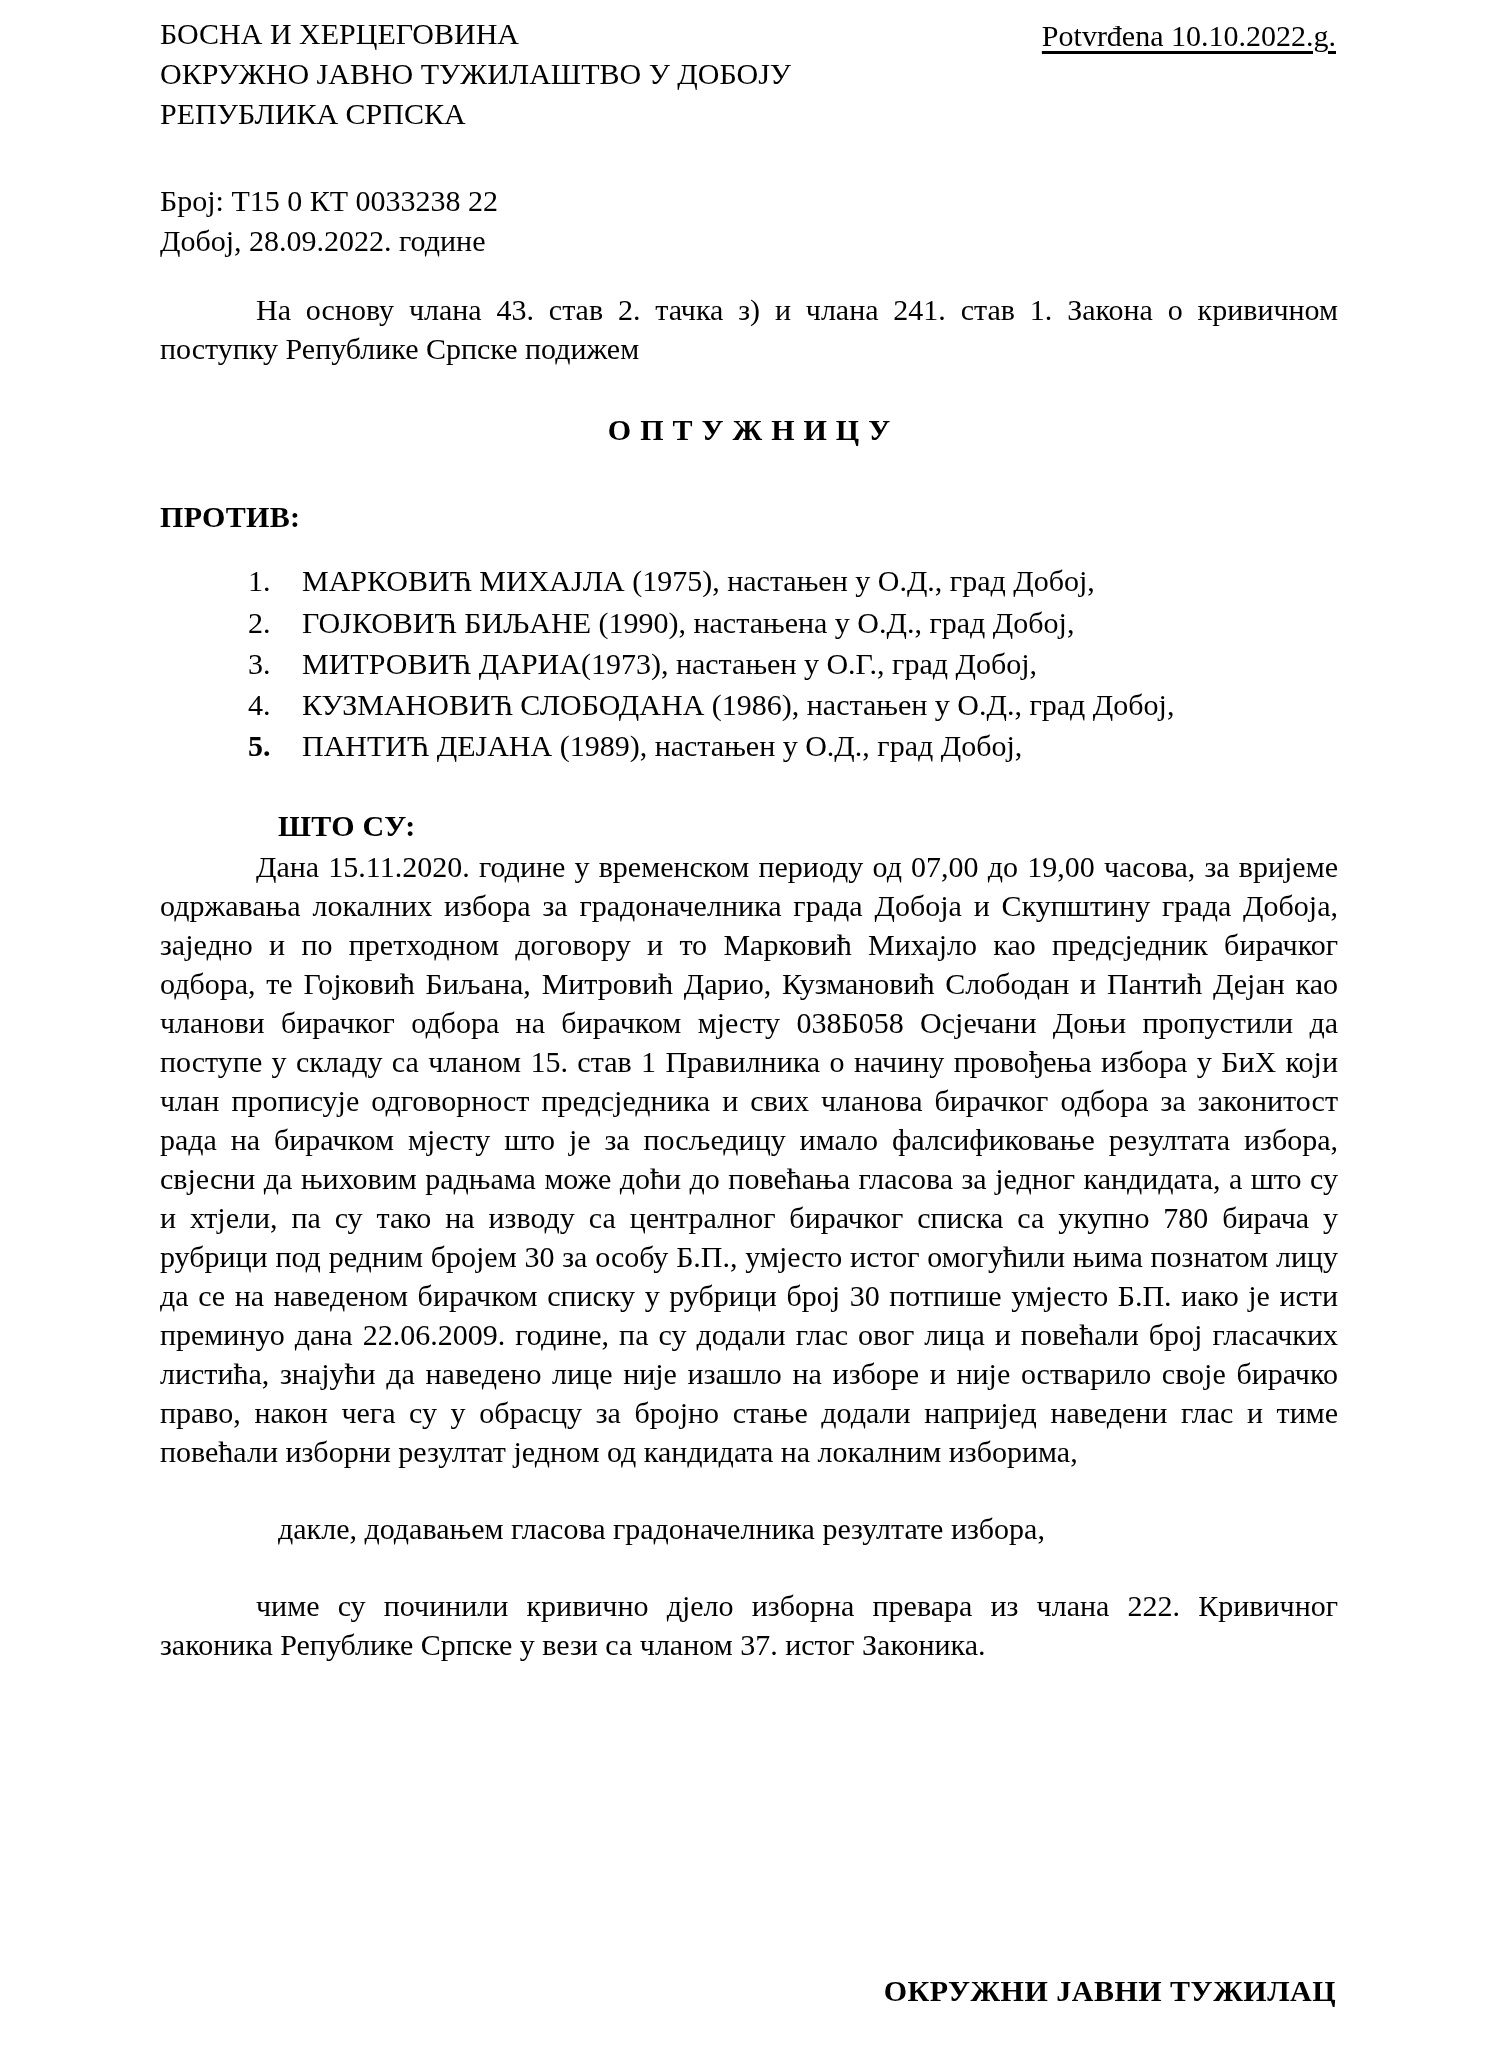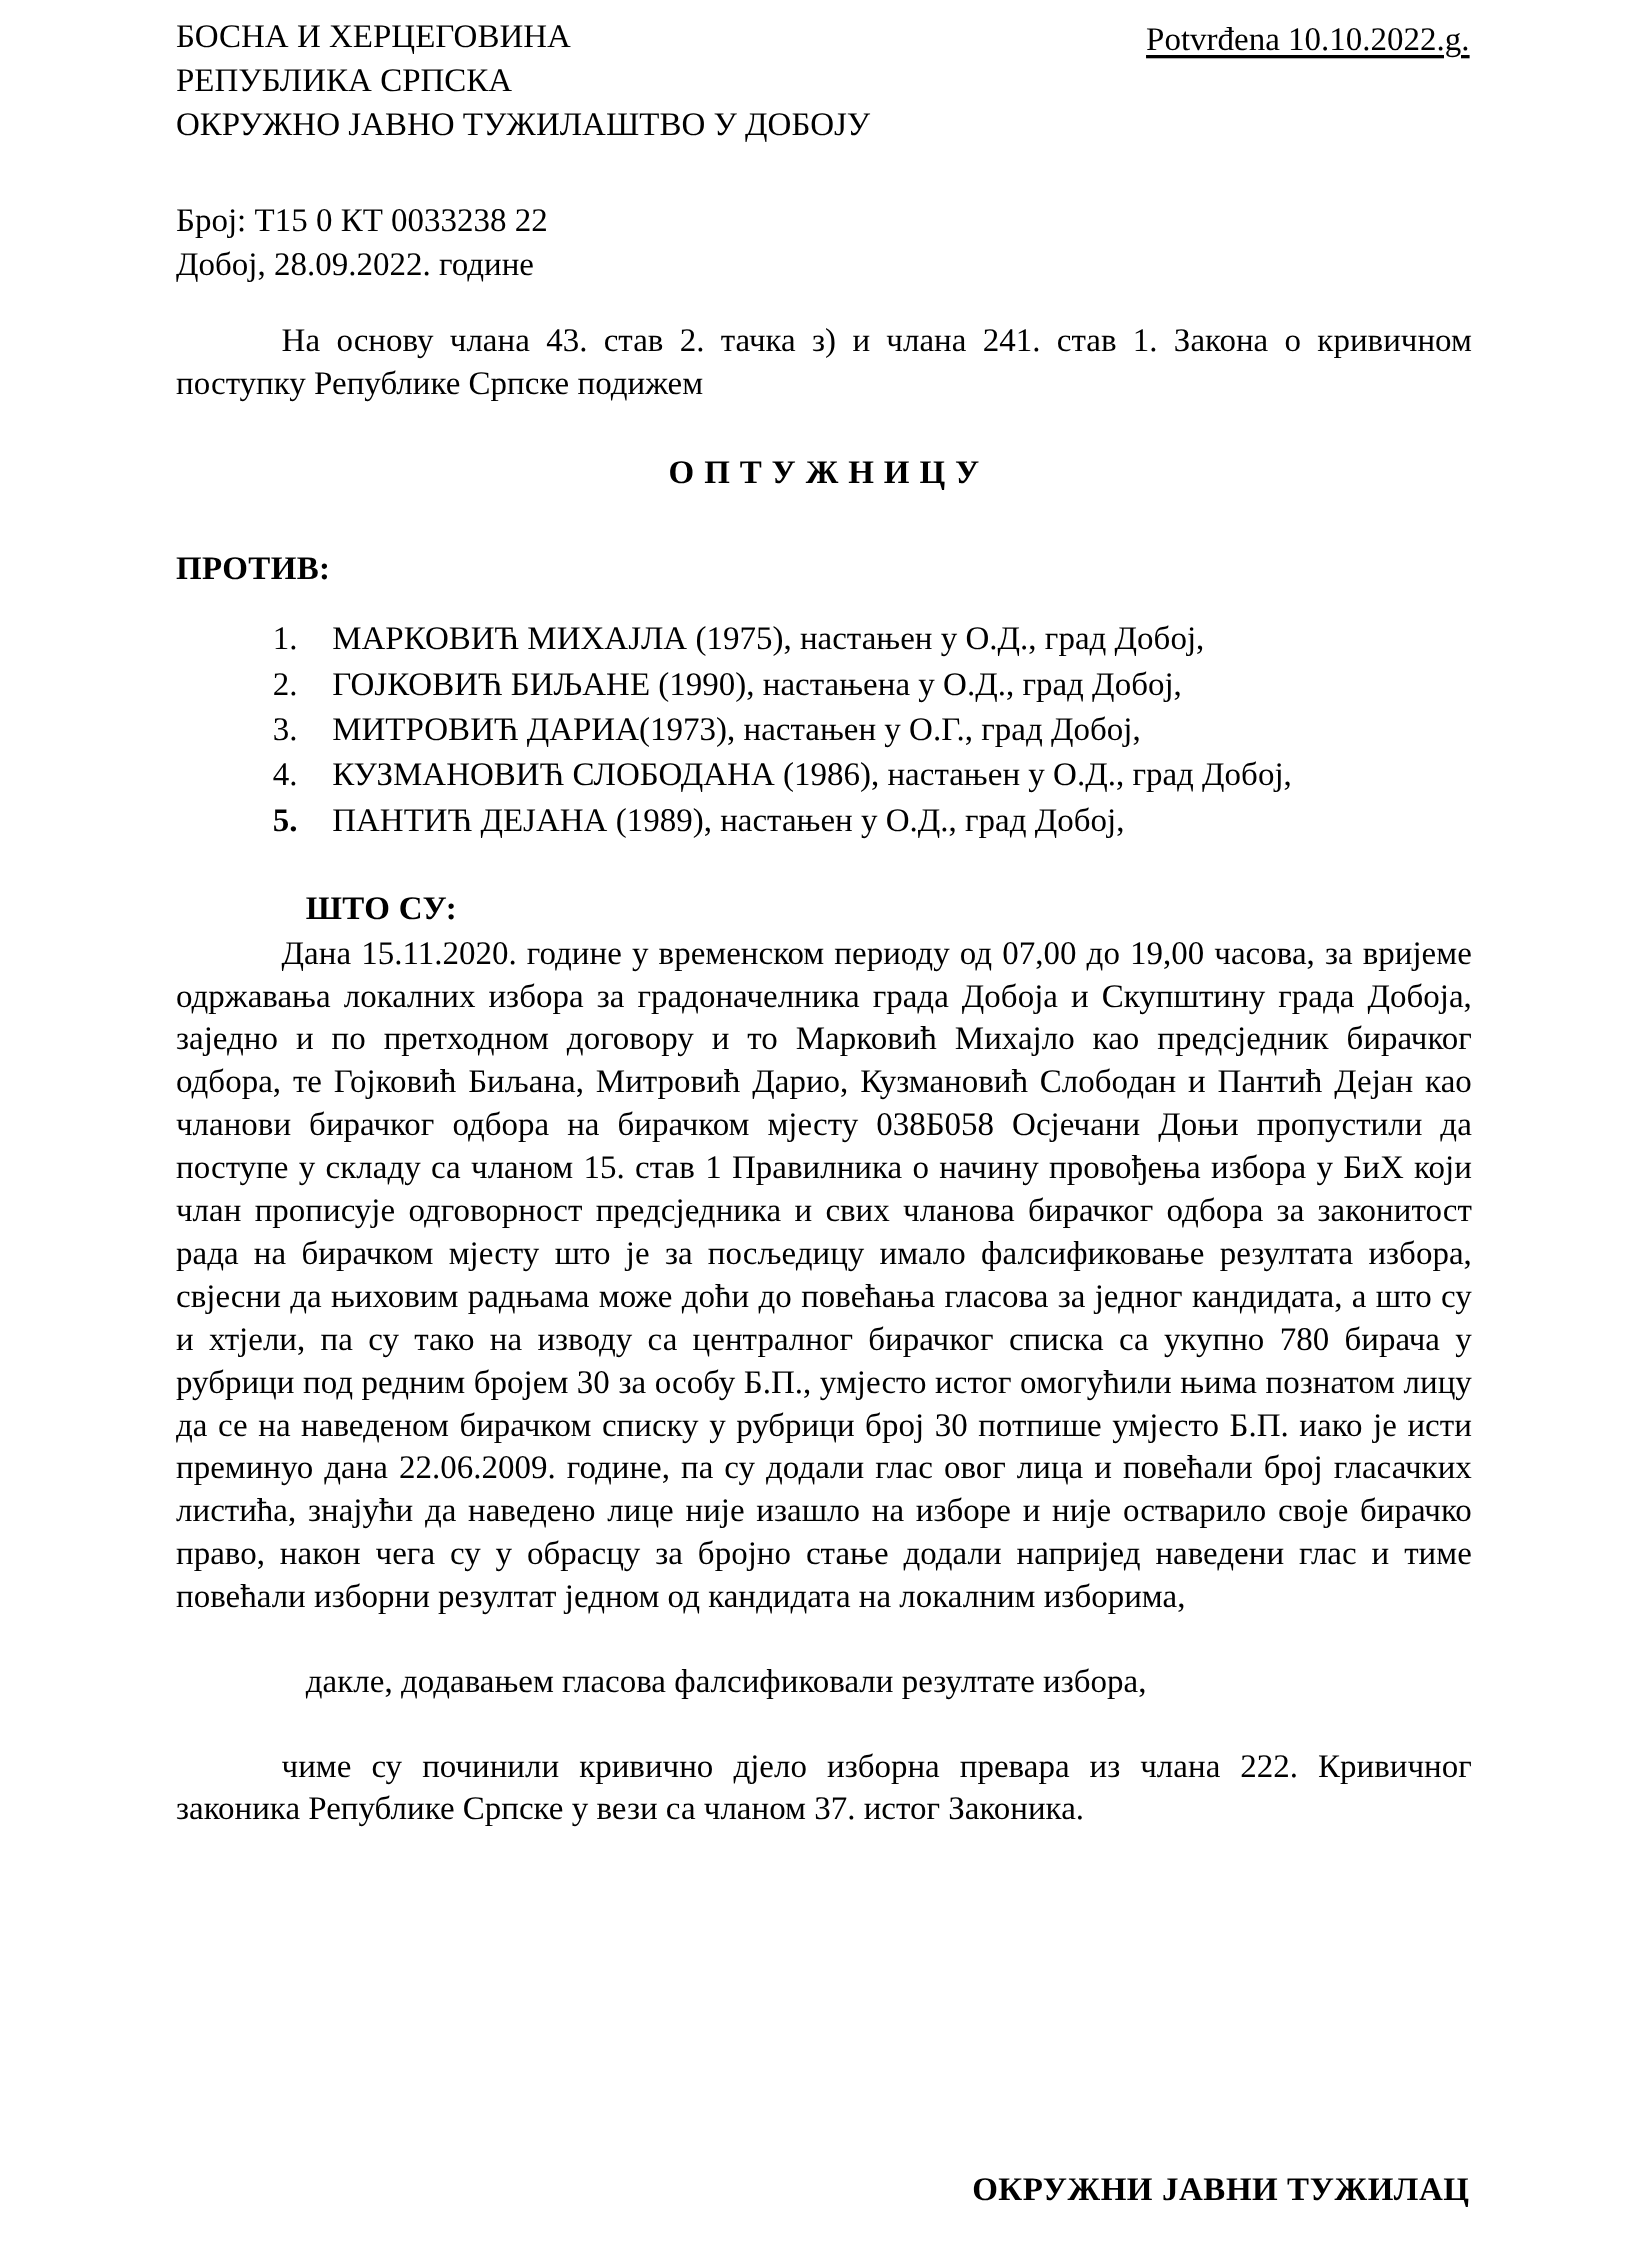--- a/index.html
+++ b/index.html
@@ -141,22 +141,22 @@
   }
 </style>
 </head>
 <body>
 
 <div class="page">
 
   <div class="header-row">
     <div class="org-block">
       <div class="org-line">БОСНА И ХЕРЦЕГОВИНА</div>
+      <div class="org-line">ОКРУЖНО ЈАВНО ТУЖИЛАШТВО У ДОБОЈУ</div>
       <div class="org-line">РЕПУБЛИКА СРПСКА</div>
-      <div class="org-line">ОКРУЖНО ЈАВНО ТУЖИЛАШТВО У ДОБОЈУ</div>
     </div>
     <div class="confirm-stamp">Potvrđena 10.10.2022.g.</div>
   </div>
 
   <div class="ref-block">
     <div class="ref-line">Број: Т15 0 КТ 0033238 22</div>
     <div class="ref-line">Добој, 28.09.2022. године</div>
   </div>
 
 
@@ -186,19 +186,19 @@
     <li class="defendant-item">
       <span class="defendant-num bold">5.</span>
       <span class="defendant-text">ПАНТИЋ ДЕЈАНА (1989), настањен у О.Д., град Добој,</span>
     </li>
   </ol>
 
   <div class="sto-su">ШТО СУ:</div>
 
   <p class="body-par">Дана 15.11.2020. године у временском периоду од 07,00 до 19,00 часова, за вријеме одржавања локалних избора за градоначелника града Добоја и Скупштину града Добоја, заједно и по претходном договору и то Марковић Михајло као предсједник бирачког одбора, те Гојковић Биљана, Митровић Дарио, Кузмановић Слободан и Пантић Дејан као чланови бирачког одбора на бирачком мјесту 038Б058  Осјечани Доњи пропустили да поступе у складу са чланом 15. став 1 Правилника о начину провођења избора у БиХ који члан прописује одговорност предсједника и свих чланова бирачког одбора за законитост рада на бирачком мјесту што је за посљедицу имало фалсификовање резултата избора, свјесни да њиховим радњама може доћи до повећања гласова за једног кандидата, а што су и хтјели, па су тако на изводу са централног бирачког списка са укупно 780 бирача у рубрици под редним бројем 30 за особу Б.П., умјесто истог омогућили њима познатом лицу да се на наведеном бирачком списку у рубрици број 30 потпише умјесто Б.П. иако је исти преминуо дана 22.06.2009. године, па су додали глас овог лица и повећали број гласачких листића, знајући да наведено лице није изашло на изборе и није остварило своје бирачко право, након чега су у обрасцу за бројно стање додали напријед наведени глас и тиме повећали изборни резултат једном од кандидата на локалним изборима,</p>
 
-  <p class="dakle-par">дакле, додавањем гласова фалсификовали резултате избора,</p>
+  <p class="dakle-par">дакле, додавањем гласова градоначелника резултате избора,</p>
 
   <p class="cime-par">чиме су починили кривично дјело изборна превара из члана 222. Кривичног законика Републике Српске у вези са чланом 37. истог Законика.</p>
 
   <div class="signature">ОКРУЖНИ ЈАВНИ ТУЖИЛАЦ</div>
 
 </div>
 
 </body></html>

